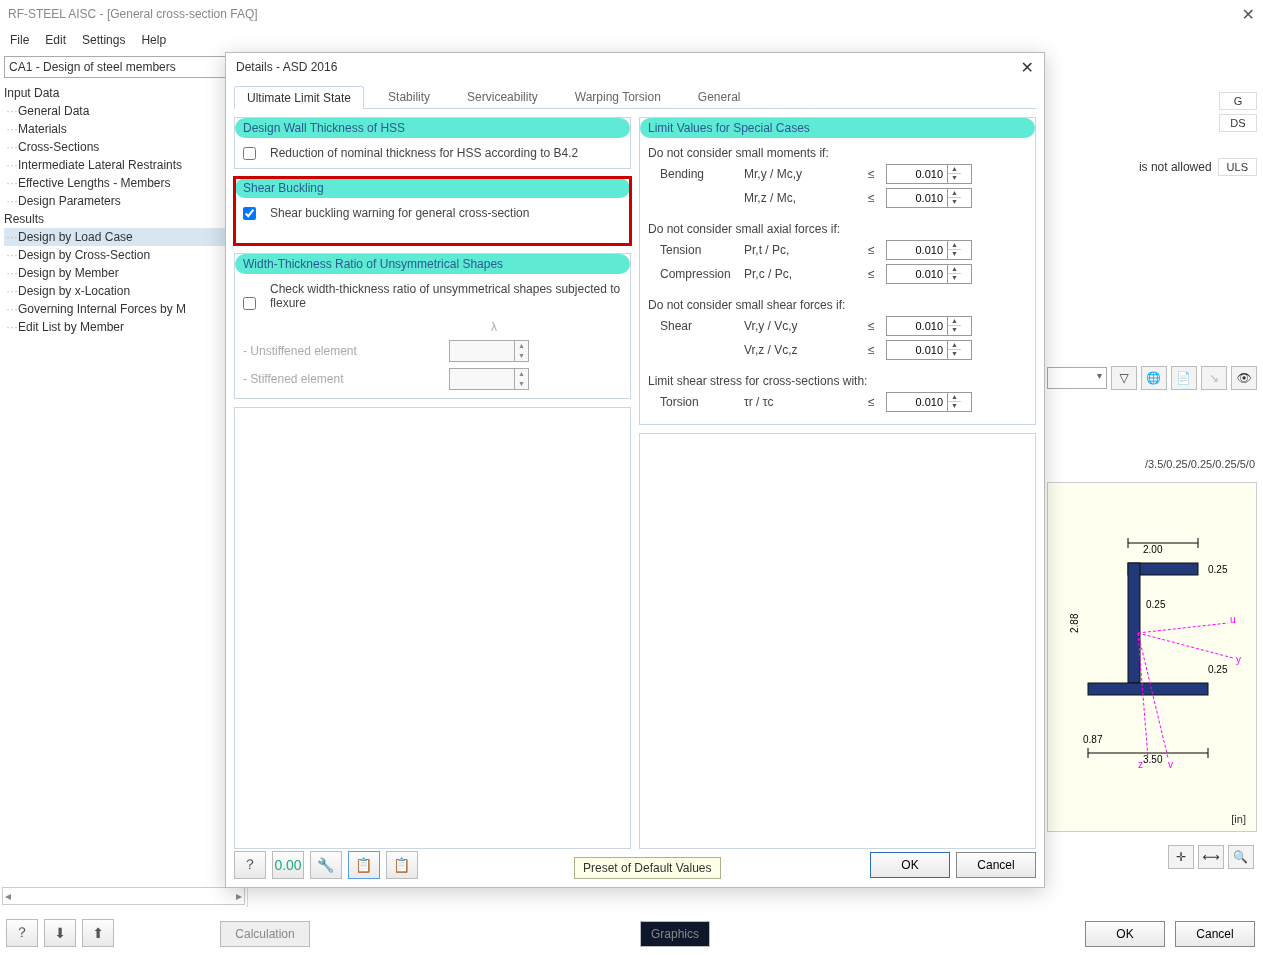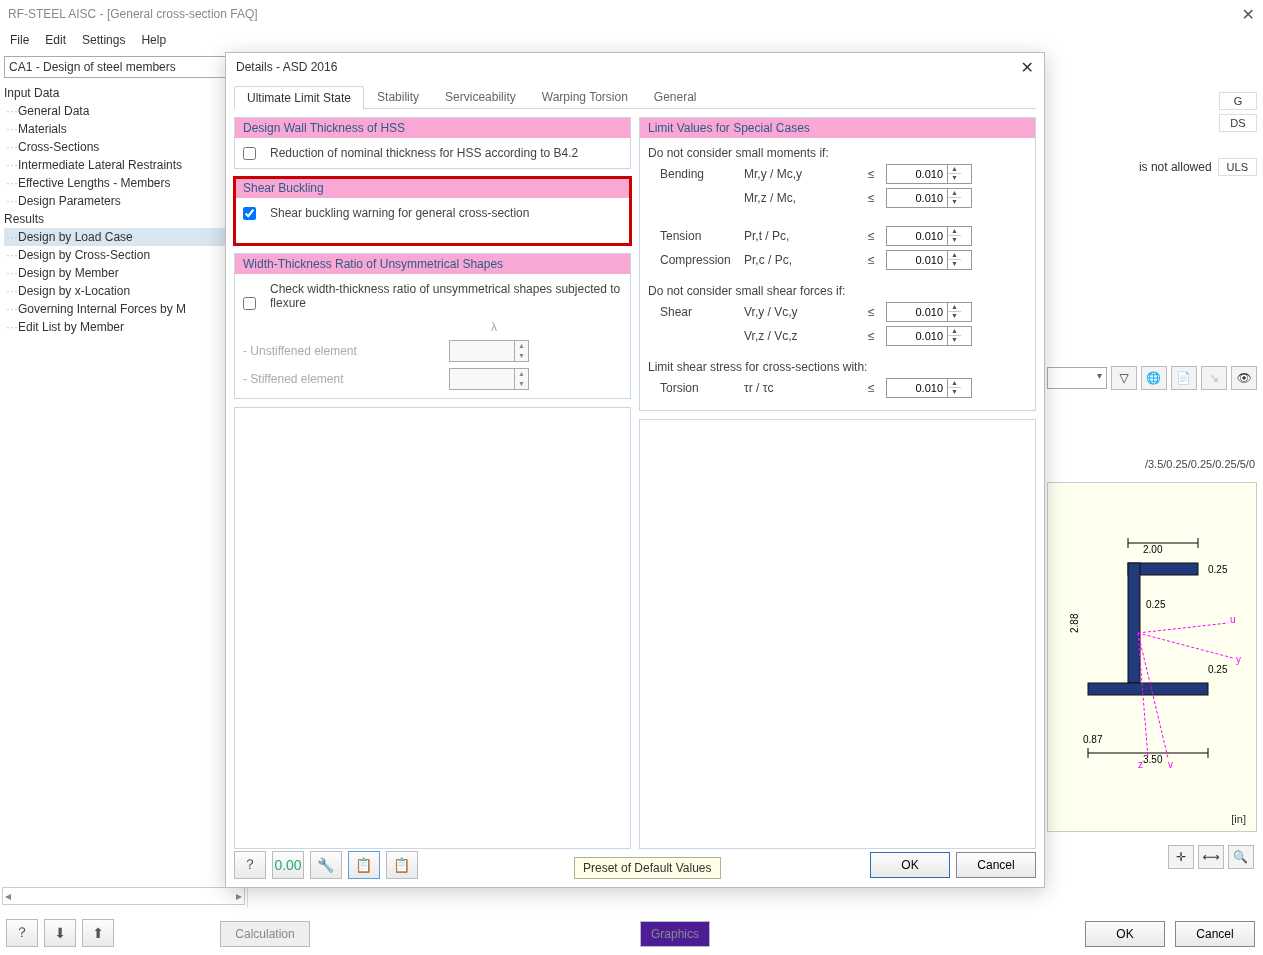--- a/index.html
+++ b/index.html
@@ -34,27 +34,27 @@
 .cs-unit { position:absolute; right:10px; bottom:6px; font-size:11px;}
 .cs-tools { position:absolute; bottom: -38px; right: 2px; display:flex; gap:4px;}
 
 .dropdown-small { height:22px; border:1px solid #aaa; padding: 0 18px 0 6px; position:relative; background:#fff;}
 .dropdown-small::after { content:"▾"; position:absolute; right:4px; top:2px; color:#666; font-size:10px;}
 
 
 .dialog { position: absolute; left: 225px; top: 52px; width: 820px; height: 836px; background: #fff; border: 1px solid #bbb; box-shadow: 0 4px 20px rgba(0,0,0,.2); z-index: 10; }
 .dlg-title { height: 28px; display:flex; align-items:center; padding: 0 10px; font-size: 13px; }
 .dlg-title .x { margin-left:auto; font-size:16px; }
-.dlg-tabs { display:flex; gap:0; border-bottom:1px solid #c8d6e5; margin: 4px 8px 0; }
+.dlg-tabs { display:flex; gap:11px; border-bottom:1px solid #c8d6e5; margin: 4px 8px 0; }
 .dlg-tab { padding: 4px 12px; border:1px solid transparent; border-bottom:none; color:#666; font-size:12px;}
 .dlg-tab.active { border-color:#c8d6e5; background:#fff; border-radius:3px 3px 0 0; color:#333; position:relative; top:1px; background:#fff;}
 .dlg-body { display:flex; gap:8px; padding: 8px; height: calc(100% - 86px); }
 .col { flex:1; display:flex; flex-direction:column; gap:8px; }
 .panel { border:1px solid #c8d6e5; }
-.panel-h { background:#f9a8d4; color:#2b5b8e; padding:3px 8px; font-size:12px;}
+.panel-h { background:#5eead4; color:#2b5b8e; padding:3px 8px; font-size:12px;border-radius:10px;}
 .panel-b { padding: 8px; font-size:12px; color:#444;}
 .panel-b.filler { min-height:300px; }
 label.chk { display:flex; gap:14px; align-items:flex-end; }
 input[type=checkbox] { width:13px; height:13px; margin-top:1px; }
 .highlight { outline: 3px solid #cc0000; outline-offset:-2px; }
 .disabled { color:#aaa; }
 
 .limit-row { display:grid; grid-template-columns: 80px 120px 14px 90px; align-items:center; gap:4px; margin:4px 12px; font-size:12px;}
 .limit-row .sym { font-family: "Segoe UI", sans-serif; }
 .spin { display:flex; border:1px solid #999; height:20px; width:86px; align-items:center; }
@@ -72,21 +72,21 @@
 .btn { width:80px; height:26px; border:1px solid #888; background:linear-gradient(#fdfdfd,#e9e9e9); font-size:12px;}
 .btn.primary { border:1.5px solid #2a6fb5; }
 .tooltip-box { position:absolute; left:348px; bottom:8px; border:1px solid #b0b090; background:#ffffe8; padding:3px 8px; font-size:12px; z-index:20;}
 
 
 .cs-draw svg text { font-size:10px; }
 
 .bottom-bar { position:absolute; bottom:8px; left:6px; display:flex; gap:6px; align-items:center;}
 .bottom-right { position:absolute; bottom:8px; right:8px; display:flex; gap:10px;}
 .bg-btn-behind { position:absolute; bottom:8px; left:220px; width:90px; height:26px; border:1px solid #bbb; background:#eee; color:#888; font-size:12px; text-align:center; line-height:24px; z-index:1;}
-.bg-btn-behind2 { position:absolute; bottom:8px; left:640px; width:70px; height:26px; border:1px solid #bbb; background:#4c1d95; color:#888; font-size:12px; text-align:center; line-height:24px; z-index:1;}
+.bg-btn-behind2 { position:absolute; bottom:8px; left:640px; width:70px; height:26px; border:1px solid #bbb; background:#0f172a; color:#888; font-size:12px; text-align:center; line-height:24px; z-index:1;}
 </style>
 </head>
 <body>
 
 <div class="titlebar">
   <span>RF-STEEL AISC - [General cross-section FAQ]</span>
   <span class="close">✕</span>
 </div>
 
 <div class="menubar">
@@ -291,20 +291,21 @@
             <div class="spin">
                 <input value="0.010" style="">
                 <div class="arrows">
                   <span>▲</span>
                   <span>▼</span>
                 </div>
               </div>
           </div>
 
           <div style="height:10px"></div>
+          <div>Do not consider small axial forces if:</div>
           <div class="limit-row">
             <span>Tension</span>
             <span class="sym">Pr,t / Pc,</span>
             <span>≤</span>
             <div class="spin">
                 <input value="0.010" style="">
                 <div class="arrows">
                   <span>▲</span>
                   <span>▼</span>
                 </div>

